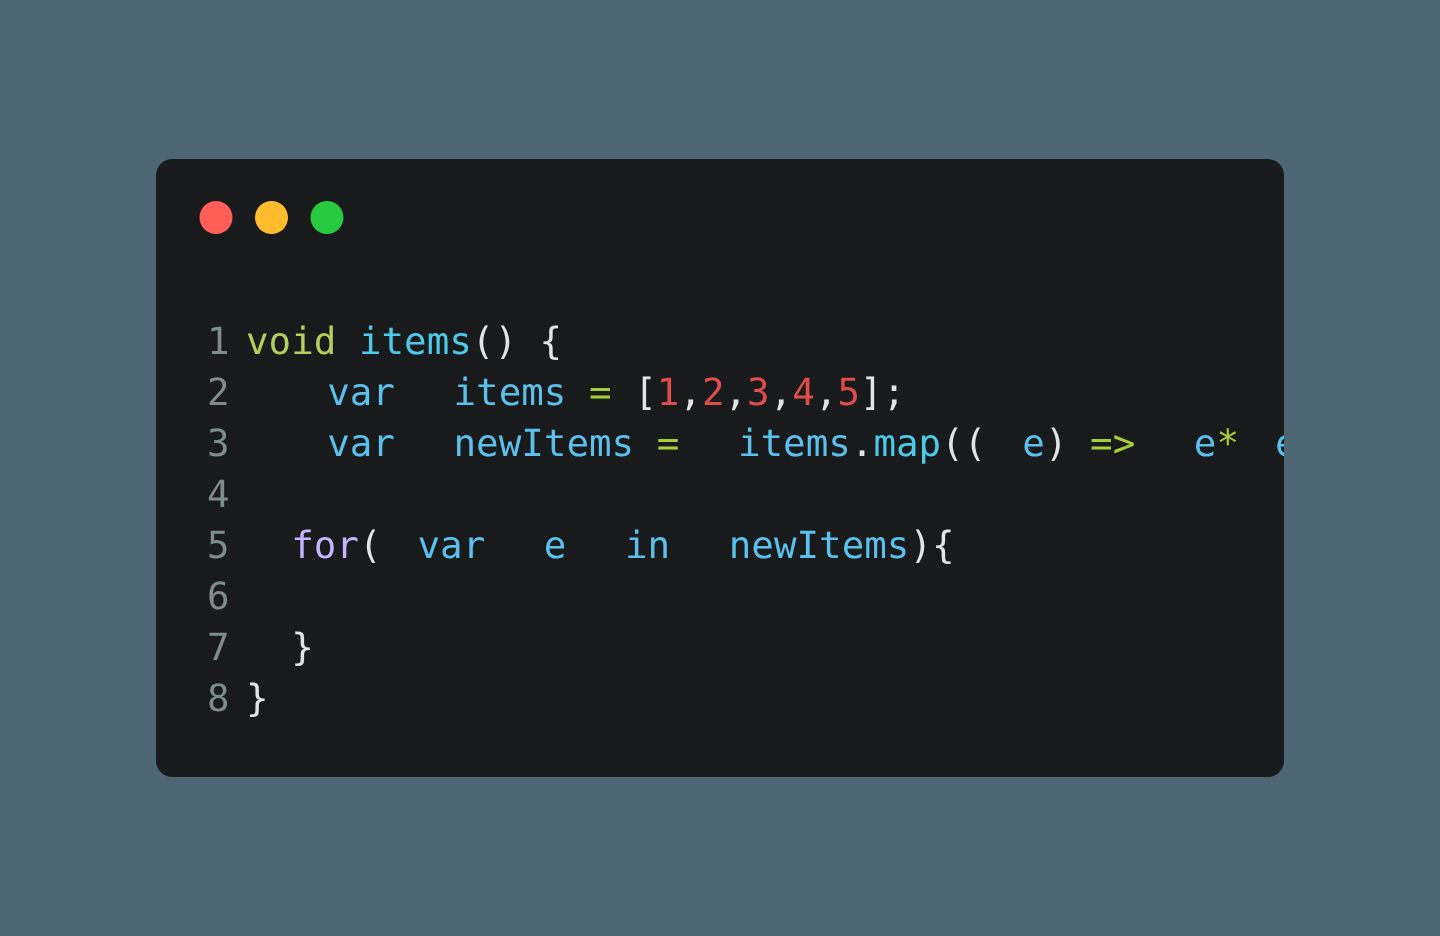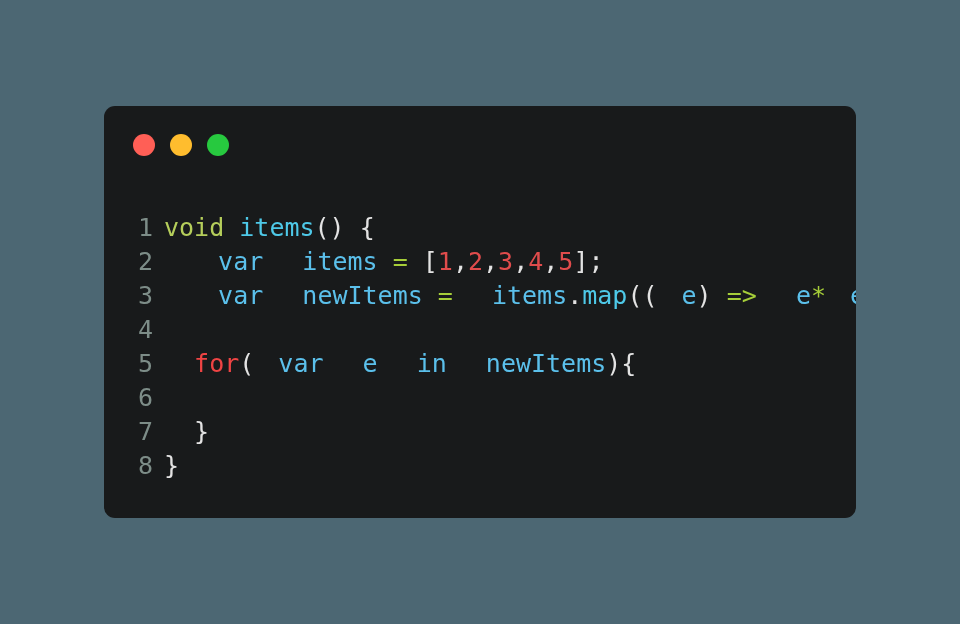--- a/index.html
+++ b/index.html
@@ -95,21 +95,21 @@
     color: #e6e6e6;
   }
 
   
   .tok-plain   { color: #e3e3e3; }
   .tok-type    { color: #b5ce5b; }
   .tok-fn      { color: #4ec9e8; }
   .tok-var     { color: #5bc0eb; margin-left: 24px; }
   .tok-op      { color: #a6ce39; }
   .tok-num     { color: #e04c4c; }
-  .tok-kw      { color: #ef4444; }
+  .tok-kw      { color: #c4b5fd; }
   .tok-punct   { color: #e3e3e3; }
   .tok-method  { color: #4ec9e8; }
 </style>
 </head>
 <body>
 
 <div id="canvas">
 
   <div id="code-window">
 

